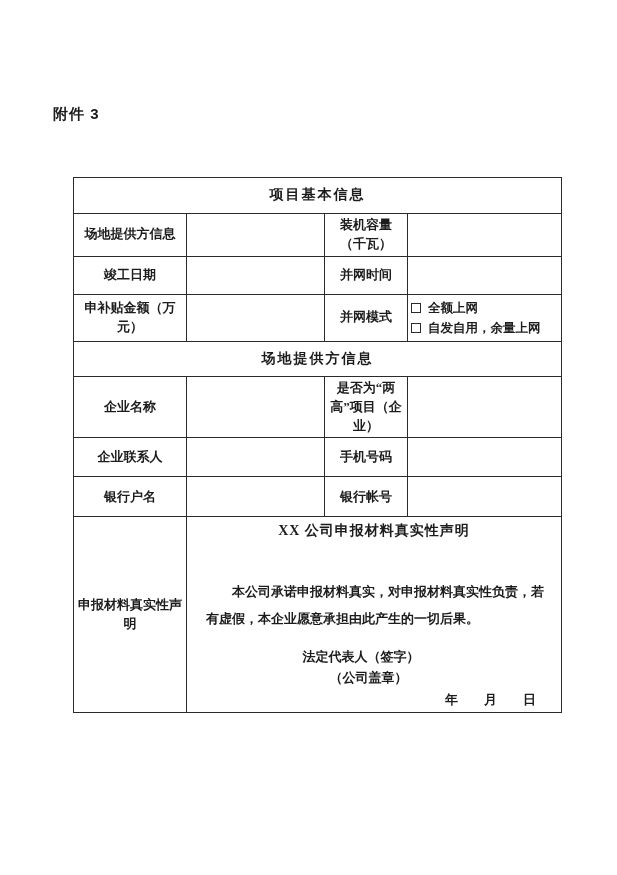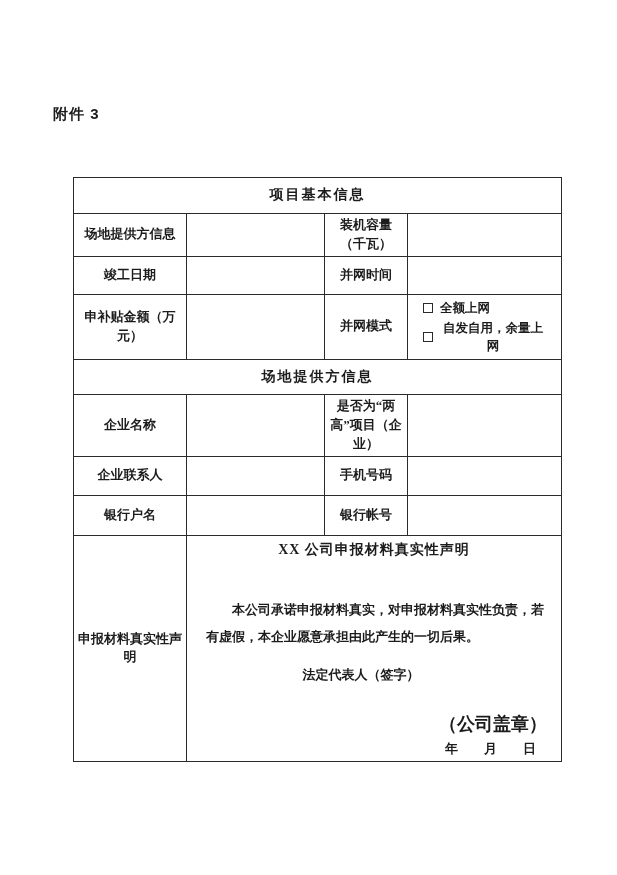--- a/index.html
+++ b/index.html
@@ -35,33 +35,33 @@
     padding:2px 3px;
     line-height:1.45;
     word-break:break-all;
   }
   td.section-header{font-size:14px;letter-spacing:2px;}
   .r1{height:36px;}  .r2{height:38px;}  .r3{height:41px;}
   .r4{height:38px;}  .r5{height:40px;}  .r6{height:35px;}
   .r7{height:45px;}  .r8{height:39px;}  .r9{height:40px;}
   .r10{height:41px;} .r11{height:188px;}
   td.checkbox-cell{text-align:left;padding-left:8px;font-size:12.5px;}
-  .cbx-row{display:flex;align-items:center;margin:2px 12px;}
+  .cbx-row{display:flex;align-items:center;margin:2px 0;}
   .cbx{
     display:inline-block;width:8px;height:8px;
     border:1.2px solid #2b2b2b;margin-right:7px;flex:0 0 auto;
   }
   td.decl-cell{vertical-align:top;text-align:left;padding:8px 6px 6px 6px;}
   .decl-title{text-align:center;font-size:14px;margin-top:2px;letter-spacing:1px;}
   .decl-body{
     margin:36px 4px 0 16px;
     text-indent:2em;line-height:2.1;font-size:13px;text-align:left;
   }
   .decl-sign1{text-align:center;padding-right:26px;margin-top:16px;font-size:13px;}
-  .decl-sign2{text-align:right;padding-right:11px;margin-top:26px;font-size:18px;}
+  .decl-sign2{text-align:center;padding-right:11px;margin-top:2px;font-size:13px;}
   .decl-date{text-align:right;padding-right:22px;margin-top:3px;font-size:13px;}
 </style>
 </head>
 <body>
 
 <div class="page">
 
   <div class="attachment">附件 3</div>
 
 

